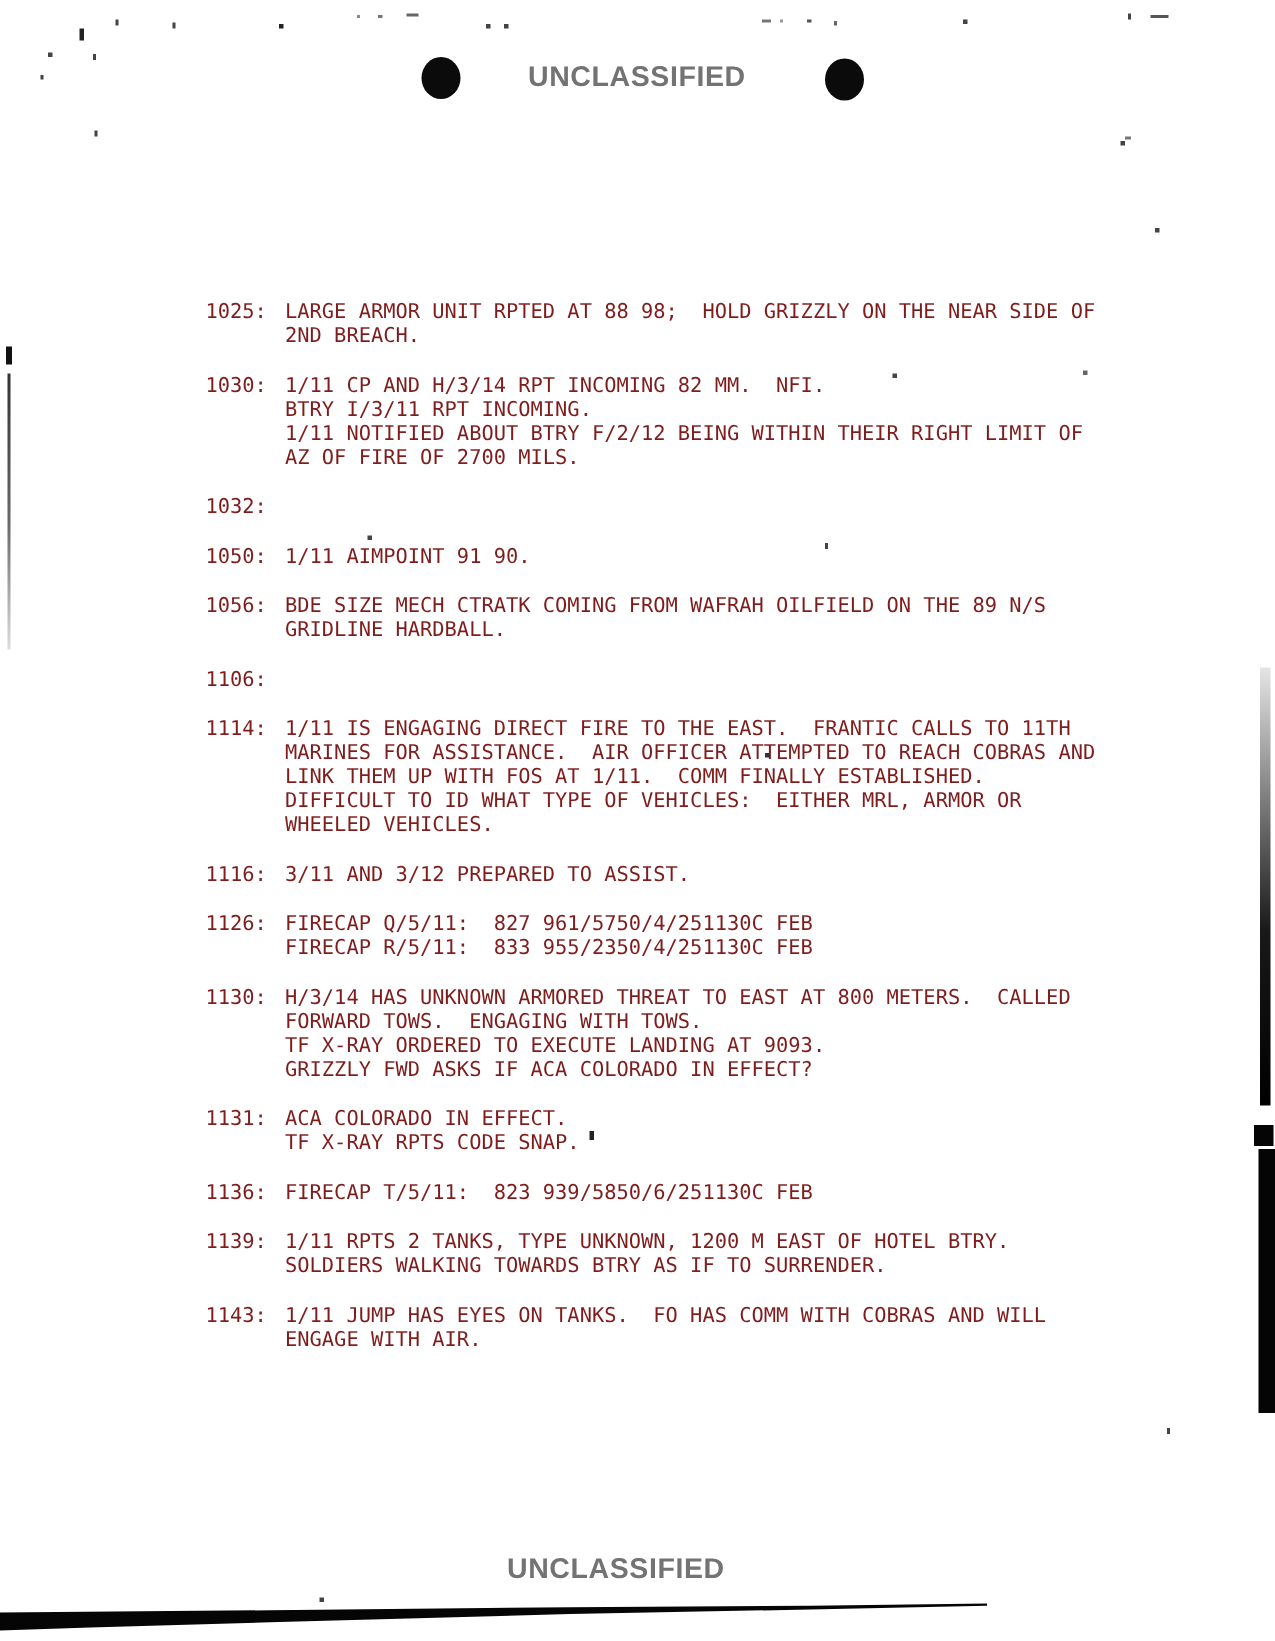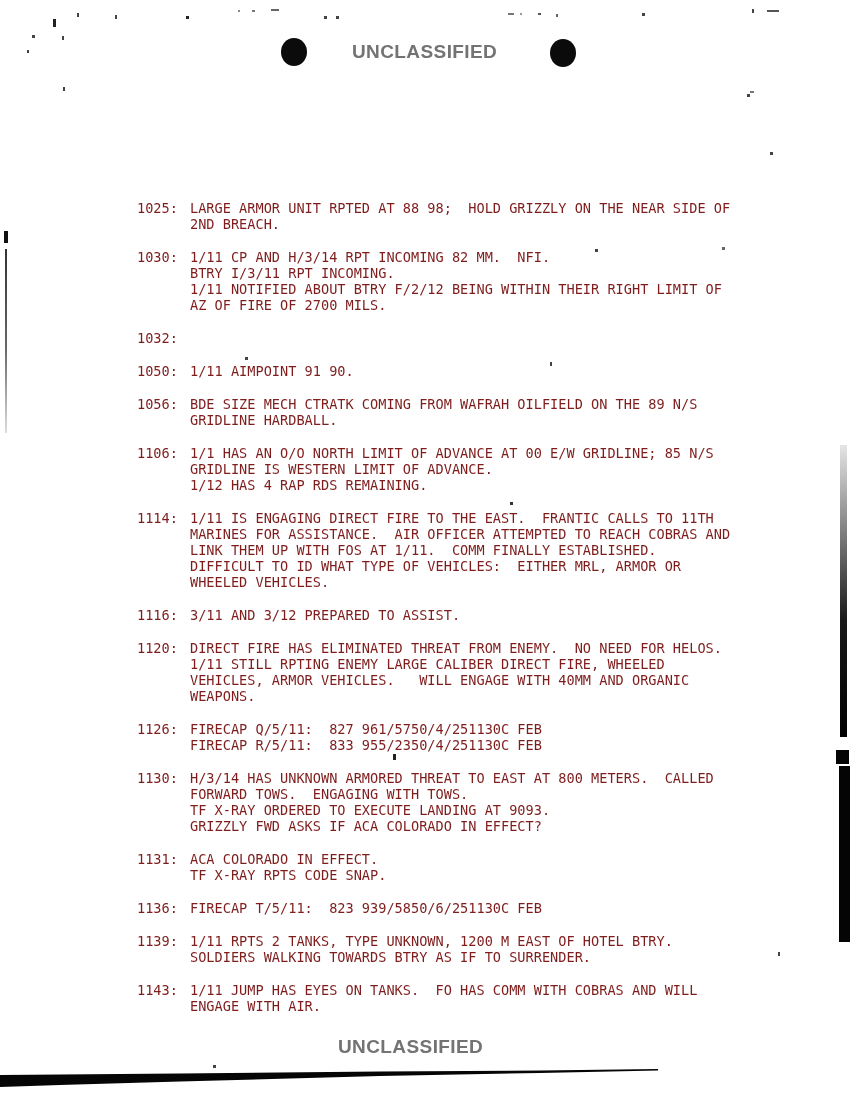--- a/index.html
+++ b/index.html
@@ -106,46 +106,36 @@
     </div>
 
     <div class="entry">
       <span class="entry-time">1056:</span>
       <div class="entry-text">BDE SIZE MECH CTRATK COMING FROM WAFRAH OILFIELD ON THE 89 N/S
 GRIDLINE HARDBALL.</div>
     </div>
 
     <div class="entry">
       <span class="entry-time">1106:</span>
-      <div class="entry-text">1/1 HAS AN O/O NORTH LIMIT OF ADVANCE AT 00 E/W GRIDLINE; 85 N/S
-GRIDLINE IS WESTERN LIMIT OF ADVANCE.
-1/12 HAS 4 RAP RDS REMAINING.</div>
     </div>
 
     <div class="entry">
       <span class="entry-time">1114:</span>
       <div class="entry-text">1/11 IS ENGAGING DIRECT FIRE TO THE EAST.  FRANTIC CALLS TO 11TH
 MARINES FOR ASSISTANCE.  AIR OFFICER ATTEMPTED TO REACH COBRAS AND
 LINK THEM UP WITH FOS AT 1/11.  COMM FINALLY ESTABLISHED.
 DIFFICULT TO ID WHAT TYPE OF VEHICLES:  EITHER MRL, ARMOR OR
 WHEELED VEHICLES.</div>
     </div>
 
     <div class="entry">
       <span class="entry-time">1116:</span>
       <div class="entry-text">3/11 AND 3/12 PREPARED TO ASSIST.</div>
     </div>
 
-    <div class="entry">
-      <span class="entry-time">1120:</span>
-      <div class="entry-text">DIRECT FIRE HAS ELIMINATED THREAT FROM ENEMY.  NO NEED FOR HELOS.
-1/11 STILL RPTING ENEMY LARGE CALIBER DIRECT FIRE, WHEELED
-VEHICLES, ARMOR VEHICLES.   WILL ENGAGE WITH 40MM AND ORGANIC
-WEAPONS.</div>
-    </div>
 
     <div class="entry">
       <span class="entry-time">1126:</span>
       <div class="entry-text">FIRECAP Q/5/11:  827 961/5750/4/251130C FEB
 FIRECAP R/5/11:  833 955/2350/4/251130C FEB</div>
     </div>
 
     <div class="entry">
       <span class="entry-time">1130:</span>
       <div class="entry-text">H/3/14 HAS UNKNOWN ARMORED THREAT TO EAST AT 800 METERS.  CALLED

